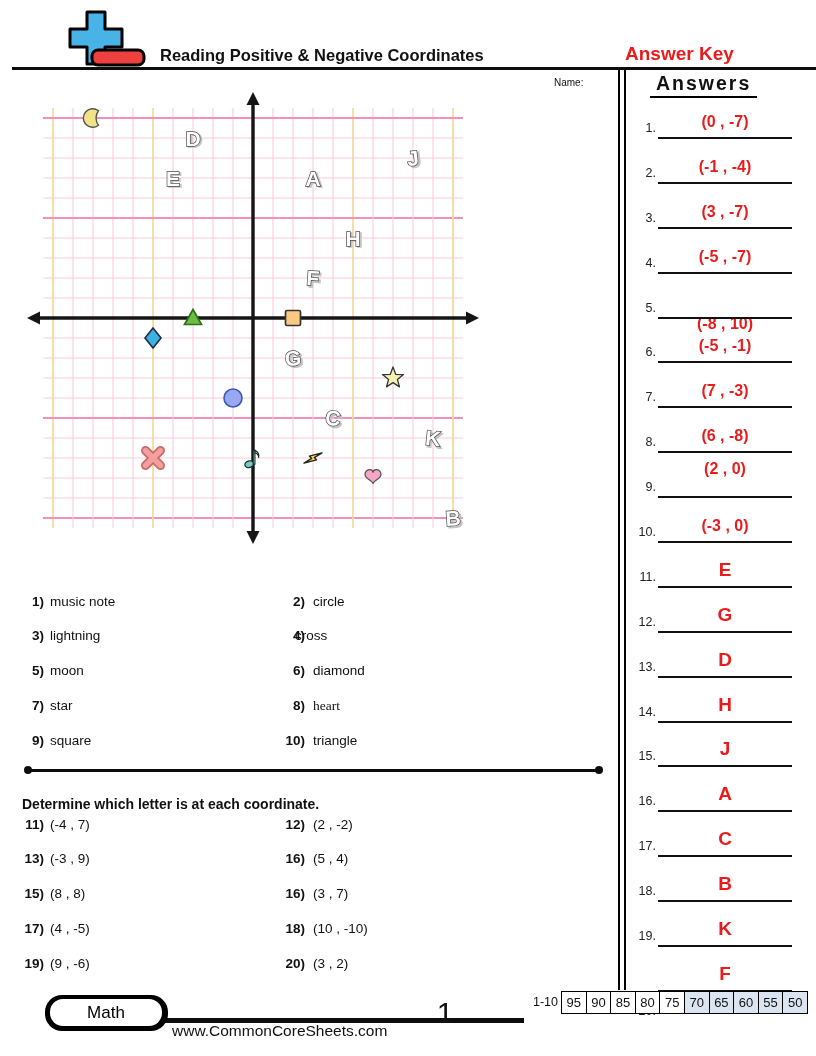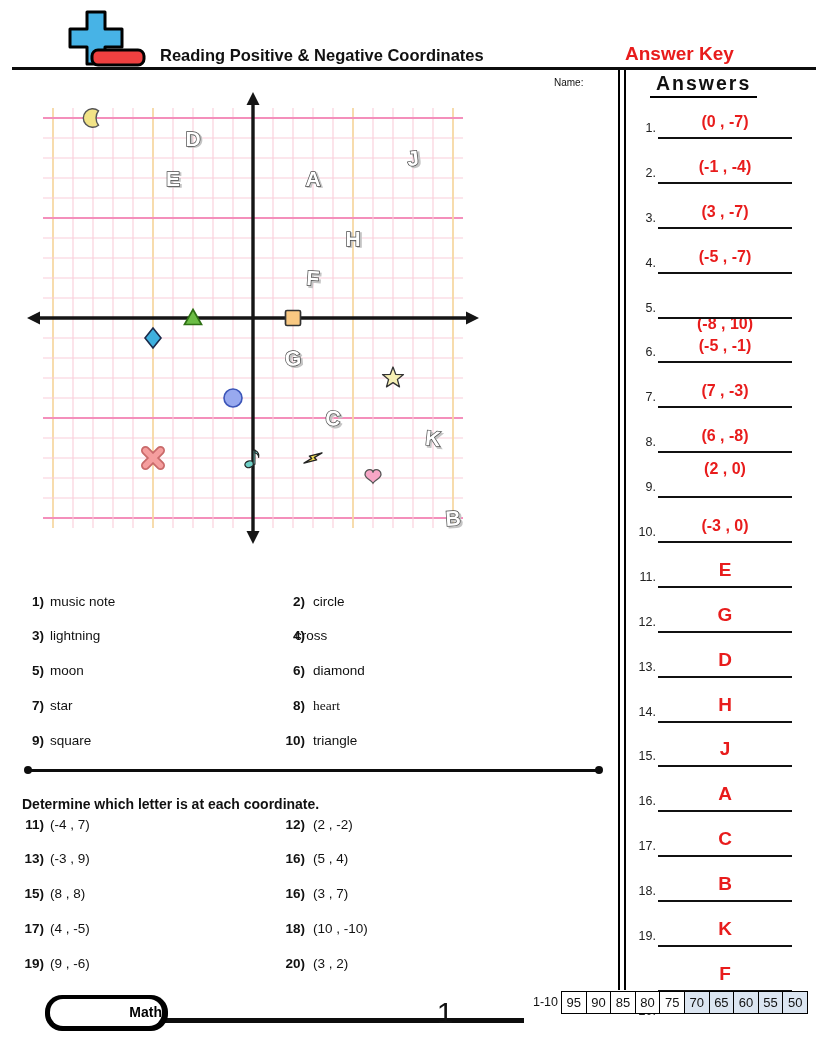--- a/index.html
+++ b/index.html
@@ -30,21 +30,21 @@
                   border-bottom:2.6px solid #000;padding:0 6px 1px 6px;}
   .ans-num{position:absolute;width:40px;text-align:right;font-size:12.5px;color:#222;white-space:nowrap;}
   .ans-val{position:absolute;left:658px;width:134px;text-align:center;font-weight:bold;color:var(--red);white-space:nowrap;}
   .ans-val.coord{font-size:16px;}
   .ans-val.letter{font-size:19px;}
   .ans-line{position:absolute;left:658px;width:134px;height:1.6px;background:#111;}
   
   .foot-line{position:absolute;left:50px;top:1018px;width:474px;height:4.6px;background:#0d0d0d;}
   .badge{position:absolute;left:45px;top:995px;width:123px;height:36px;background:#000;border-radius:17px;}
   .badge-pill{position:absolute;left:5px;top:4px;width:112px;height:27px;background:#fff;border-radius:13px;
-              text-align:right;line-height:27px;font-size:14px;font-weight:bold;color:#000;}
+              text-align:center;line-height:27px;font-size:17px;font-weight:normal;color:#000;}
   .site{position:absolute;left:172px;top:1022px;font-size:15.5px;white-space:nowrap;}
   .pageno{position:absolute;left:425px;top:996px;width:40px;text-align:center;font-size:30px;font-weight:400;}
   #score-table{position:absolute;left:524px;top:992px;}
   .st-row{display:flex;height:23px;margin-top:-1px;}
   .st-label{width:34px;text-align:right;padding-right:4px;line-height:23px;font-size:12.5px;white-space:nowrap;}
   .st-cell{width:25.6px;border:1px solid #000;margin-left:-1px;text-align:center;line-height:21px;
            font-size:13px;background:#fff;box-sizing:border-box;}
   .st-cell.shaded{background:var(--shade);}
 </style>
 </head>
@@ -304,20 +304,21 @@
       <div class="ans-line" style="top: 945px;"></div>
       <div class="ans-num" style="left: 616px; top: 1004px;">20.</div>
       <div class="ans-val letter" style="top: 963px;">F</div>
       <div class="ans-line" style="top: 990px;"></div>
     </div>
 
   <div class="foot-line"></div>
   <div class="badge">
     <span class="badge-pill">Math</span>
   </div>
+  <div class="site">www.CommonCoreSheets.com</div>
   <div class="pageno">1</div>
   <div id="score-table">
       <div class="st-row">
         <div class="st-label">1-10</div>
         <div class="st-cell">95</div>
         <div class="st-cell">90</div>
         <div class="st-cell">85</div>
         <div class="st-cell">80</div>
         <div class="st-cell">75</div>
         <div class="st-cell shaded">70</div>

